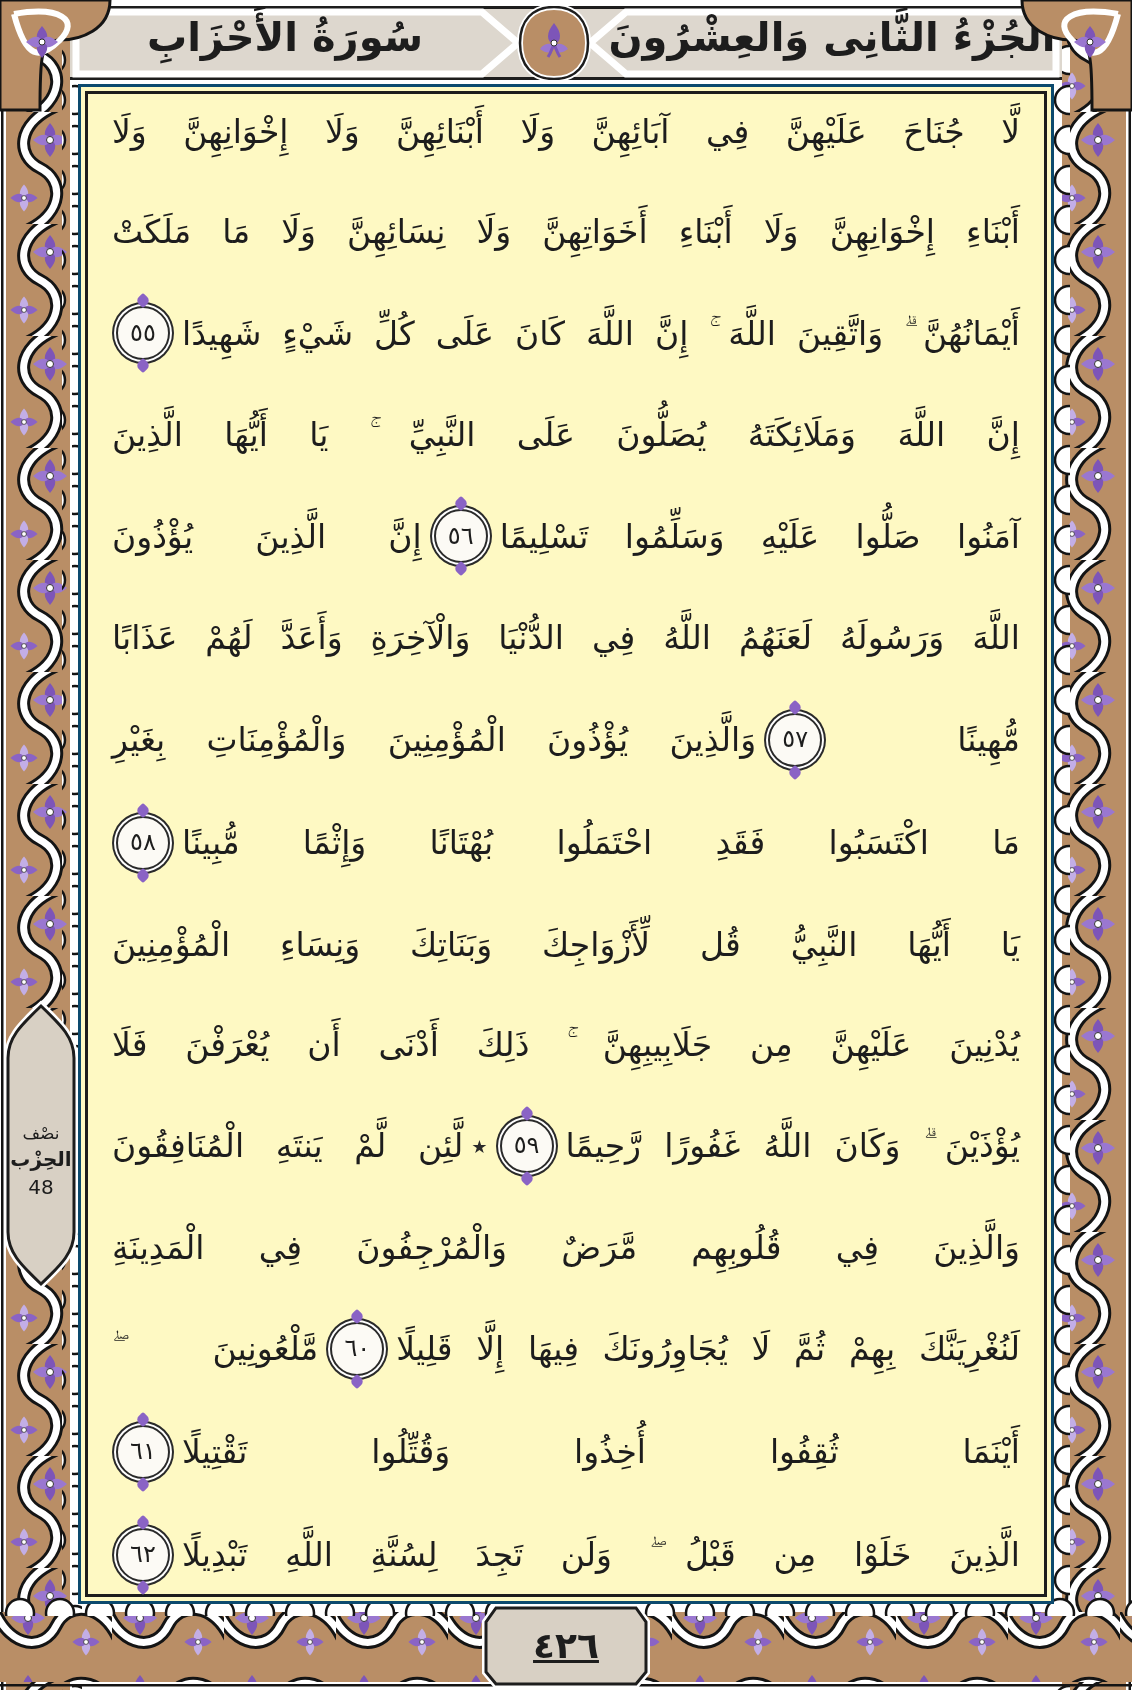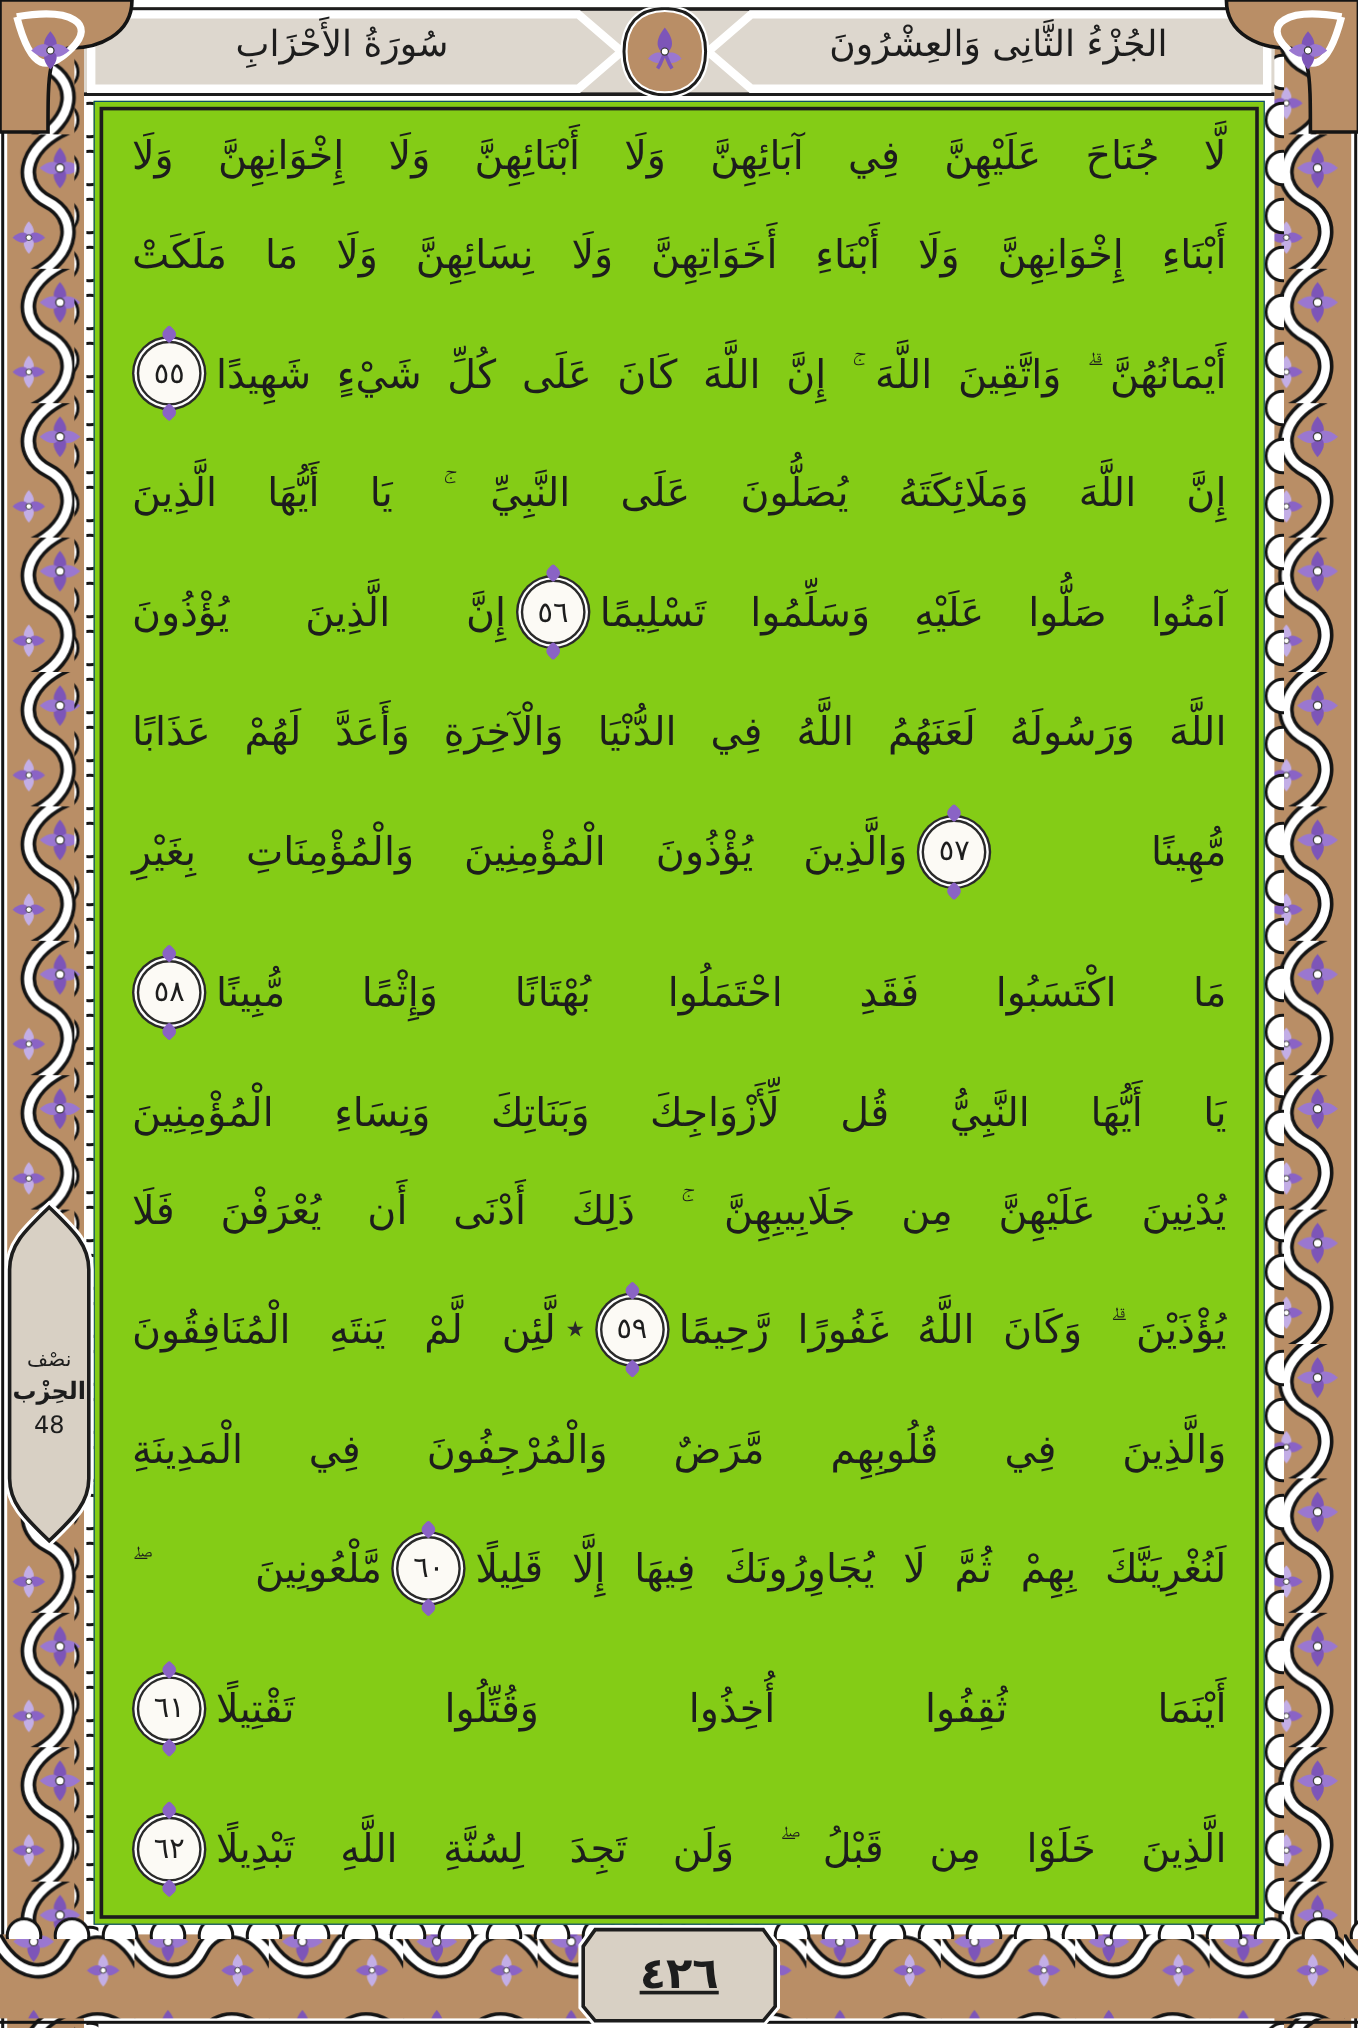--- a/index.html
+++ b/index.html
@@ -5,35 +5,35 @@
   html,body{margin:0;padding:0;background:#ffffff;}
   .page{position:relative;width:1132px;height:1690px;background:#ffffff;overflow:hidden;
         font-family:"DejaVu Sans",sans-serif;color:#1d1d1d;}
   svg{display:block;}
   .abs{position:absolute;}
 
   
   .header-strip{position:absolute;left:70px;top:6px;width:992px;height:74px;
     background:#ddd7ce;border-top:3px solid #1d1d1d;border-bottom:3px solid #1d1d1d;box-sizing:border-box;}
   .header-label{position:absolute;top:10px;height:54px;display:flex;align-items:center;justify-content:center;
-    font-weight:normal;font-size:30px;direction:rtl;white-space:nowrap;}
+    font-weight:bold;font-size:40px;direction:rtl;white-space:nowrap;}
   .header-juz{right:100px;width:400px;}
   .header-surah{left:120px;width:330px;}
 
   
   .frame-outer{position:absolute;left:78px;top:84px;width:976px;height:1520px;
-    border:1px solid #0c4a6e;background:#84cc16;box-sizing:border-box;}
+    border:3px solid #0c4a6e;background:#fef9c3;box-sizing:border-box;}
   .frame-inner{position:absolute;inset:4px;border:3px solid #1d1d1d;}
   .quran-text-block{position:absolute;inset:12px 20px;display:flex;flex-direction:column;justify-content:space-between;}
   .qline{display:flex;align-items:center;direction:rtl;font-size:33px;line-height:1.55;}
   .qtext{flex:1 1 auto;text-align:justify;text-align-last:justify;padding:0 4px;}
   .qline.single .qtext{text-align-last:justify;}
   .verse-badge{position:relative;display:inline-flex;align-items:center;justify-content:center;flex:0 0 auto;
     width:50px;height:50px;border-radius:50%;background:#fcfaf5;border:2px solid #2a2a2a;
-    box-shadow:0 0 0 2px #ffffff,0 0 0 4px #2a2a2a;font-size:24px;margin:16px 8px;}
+    box-shadow:0 0 0 2px #ffffff,0 0 0 4px #2a2a2a;font-size:24px;margin:0 8px;}
   .verse-badge::before,.verse-badge::after{content:"";position:absolute;left:50%;width:11px;height:11px;
     background:#8a63c5;transform:translateX(-50%) rotate(45deg);border-radius:2px 5px 2px 5px;}
   .verse-badge::before{top:-13px;}
   .verse-badge::after{bottom:-13px;}
   .division-star{flex:0 0 auto;font-size:30px;margin:0 4px;color:#2a2a2a;}
 
   
   .hizb-marker{position:absolute;left:2px;top:1000px;width:82px;height:290px;}
   .hizb-text{position:absolute;left:0;top:16px;width:78px;height:100%;display:flex;flex-direction:column;
     align-items:center;justify-content:center;gap:4px;direction:rtl;}

